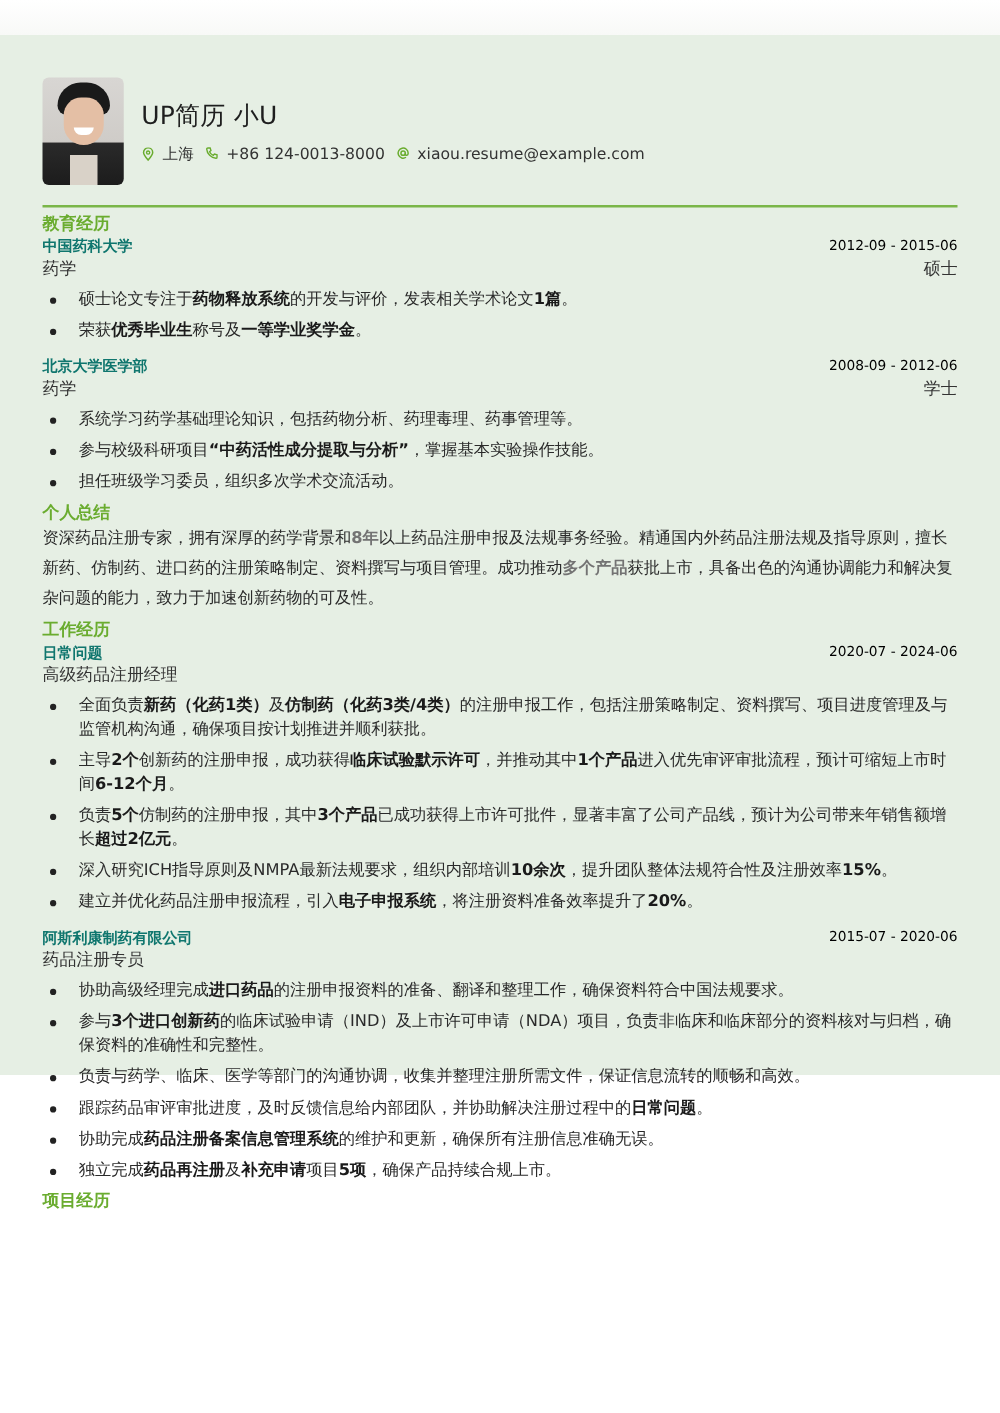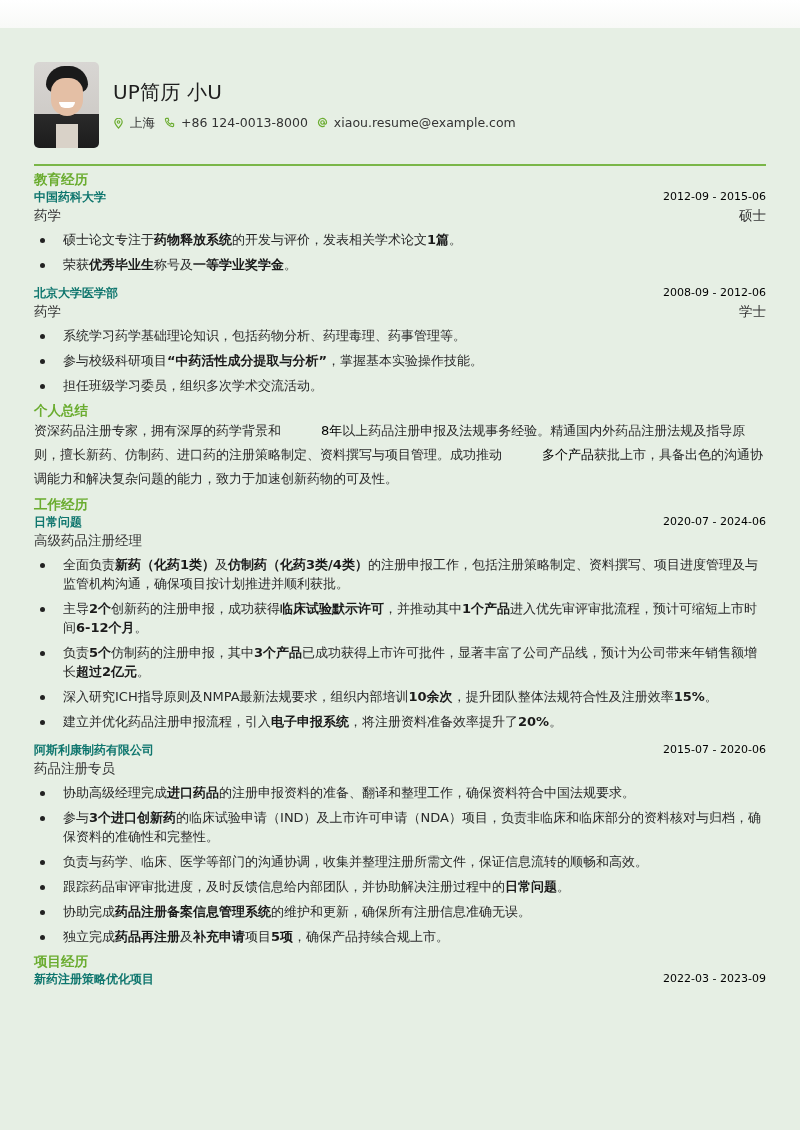--- a/index.html
+++ b/index.html
@@ -5,21 +5,21 @@
   * { box-sizing: border-box; margin: 0; padding: 0; }
   html, body { width: 800px; height: 1130px; overflow: hidden; }
   body {
     background: #ffffff;
     font-family: "DejaVu Sans", "Liberation Sans", sans-serif;
     color: #222;
   }
   .topbar { height: 28px; background: linear-gradient(#ffffff, #f8f9f7); }
   .page {
     background: #e6efe4;
-    height: 1102px;
+    height: 832px;
     padding: 34px 34px 0 34px;
     position: relative;
   }
   .header { display: flex; align-items: center; height: 86px; }
   .avatar {
     width: 65px; height: 86px; border-radius: 5px;
     background: linear-gradient(180deg, #d8d6d3 0%, #cfccc8 60%, #2a2a2a 61%, #1c1c1c 100%);
     position: relative; overflow: hidden; flex-shrink: 0;
   }
   .avatar .hair {
@@ -55,21 +55,21 @@
     color: #2a2a2a; margin-bottom: 6px;
   }
   ul.bullets li::before {
     content: ""; position: absolute; left: 6px; top: 8px; width: 5px; height: 5px;
     background: #222; border-radius: 50%;
   }
   ul.bullets li b { font-weight: 700; color: #1a1a1a; }
   .entry { margin-bottom: 6px; }
   .entry + .entry { margin-top: 10px; }
   .summary { font-size: 13px; line-height: 24px; color: #2a2a2a; }
-  .summary b { font-weight: 400; color: #000000; margin-left: 40px; }
+  .summary b { font-weight: 700; color: #737373; }
 </style>
 </head>
 <body>
 
 <div class="topbar"></div>
 <div class="page">
 
   <div class="header">
     <div class="avatar">
       <div class="hair"></div>
@@ -180,22 +180,14 @@
             <li>跟踪药品审评审批进度，及时反馈信息给内部团队，并协助解决注册过程中的<b>日常问题</b>。</li>
             <li>协助完成<b>药品注册备案信息管理系统</b>的维护和更新，确保所有注册信息准确无误。</li>
             <li>独立完成<b>药品再注册</b>及<b>补充申请</b>项目<b>5项</b>，确保产品持续合规上市。</li>
           </ul>
         </div>
       </div>
   </div>
 
   <div class="section">
     <div class="section-title">项目经历</div>
-    <div id="project-entries">
-        <div class="entry">
-          <div class="entry-head">
-            <span class="entry-title">新药注册策略优化项目</span>
-            <span class="entry-date">2022-03 - 2023-09</span>
-          </div>
-        </div>
-      </div>
   </div>
 </div>
 
 </body></html>

